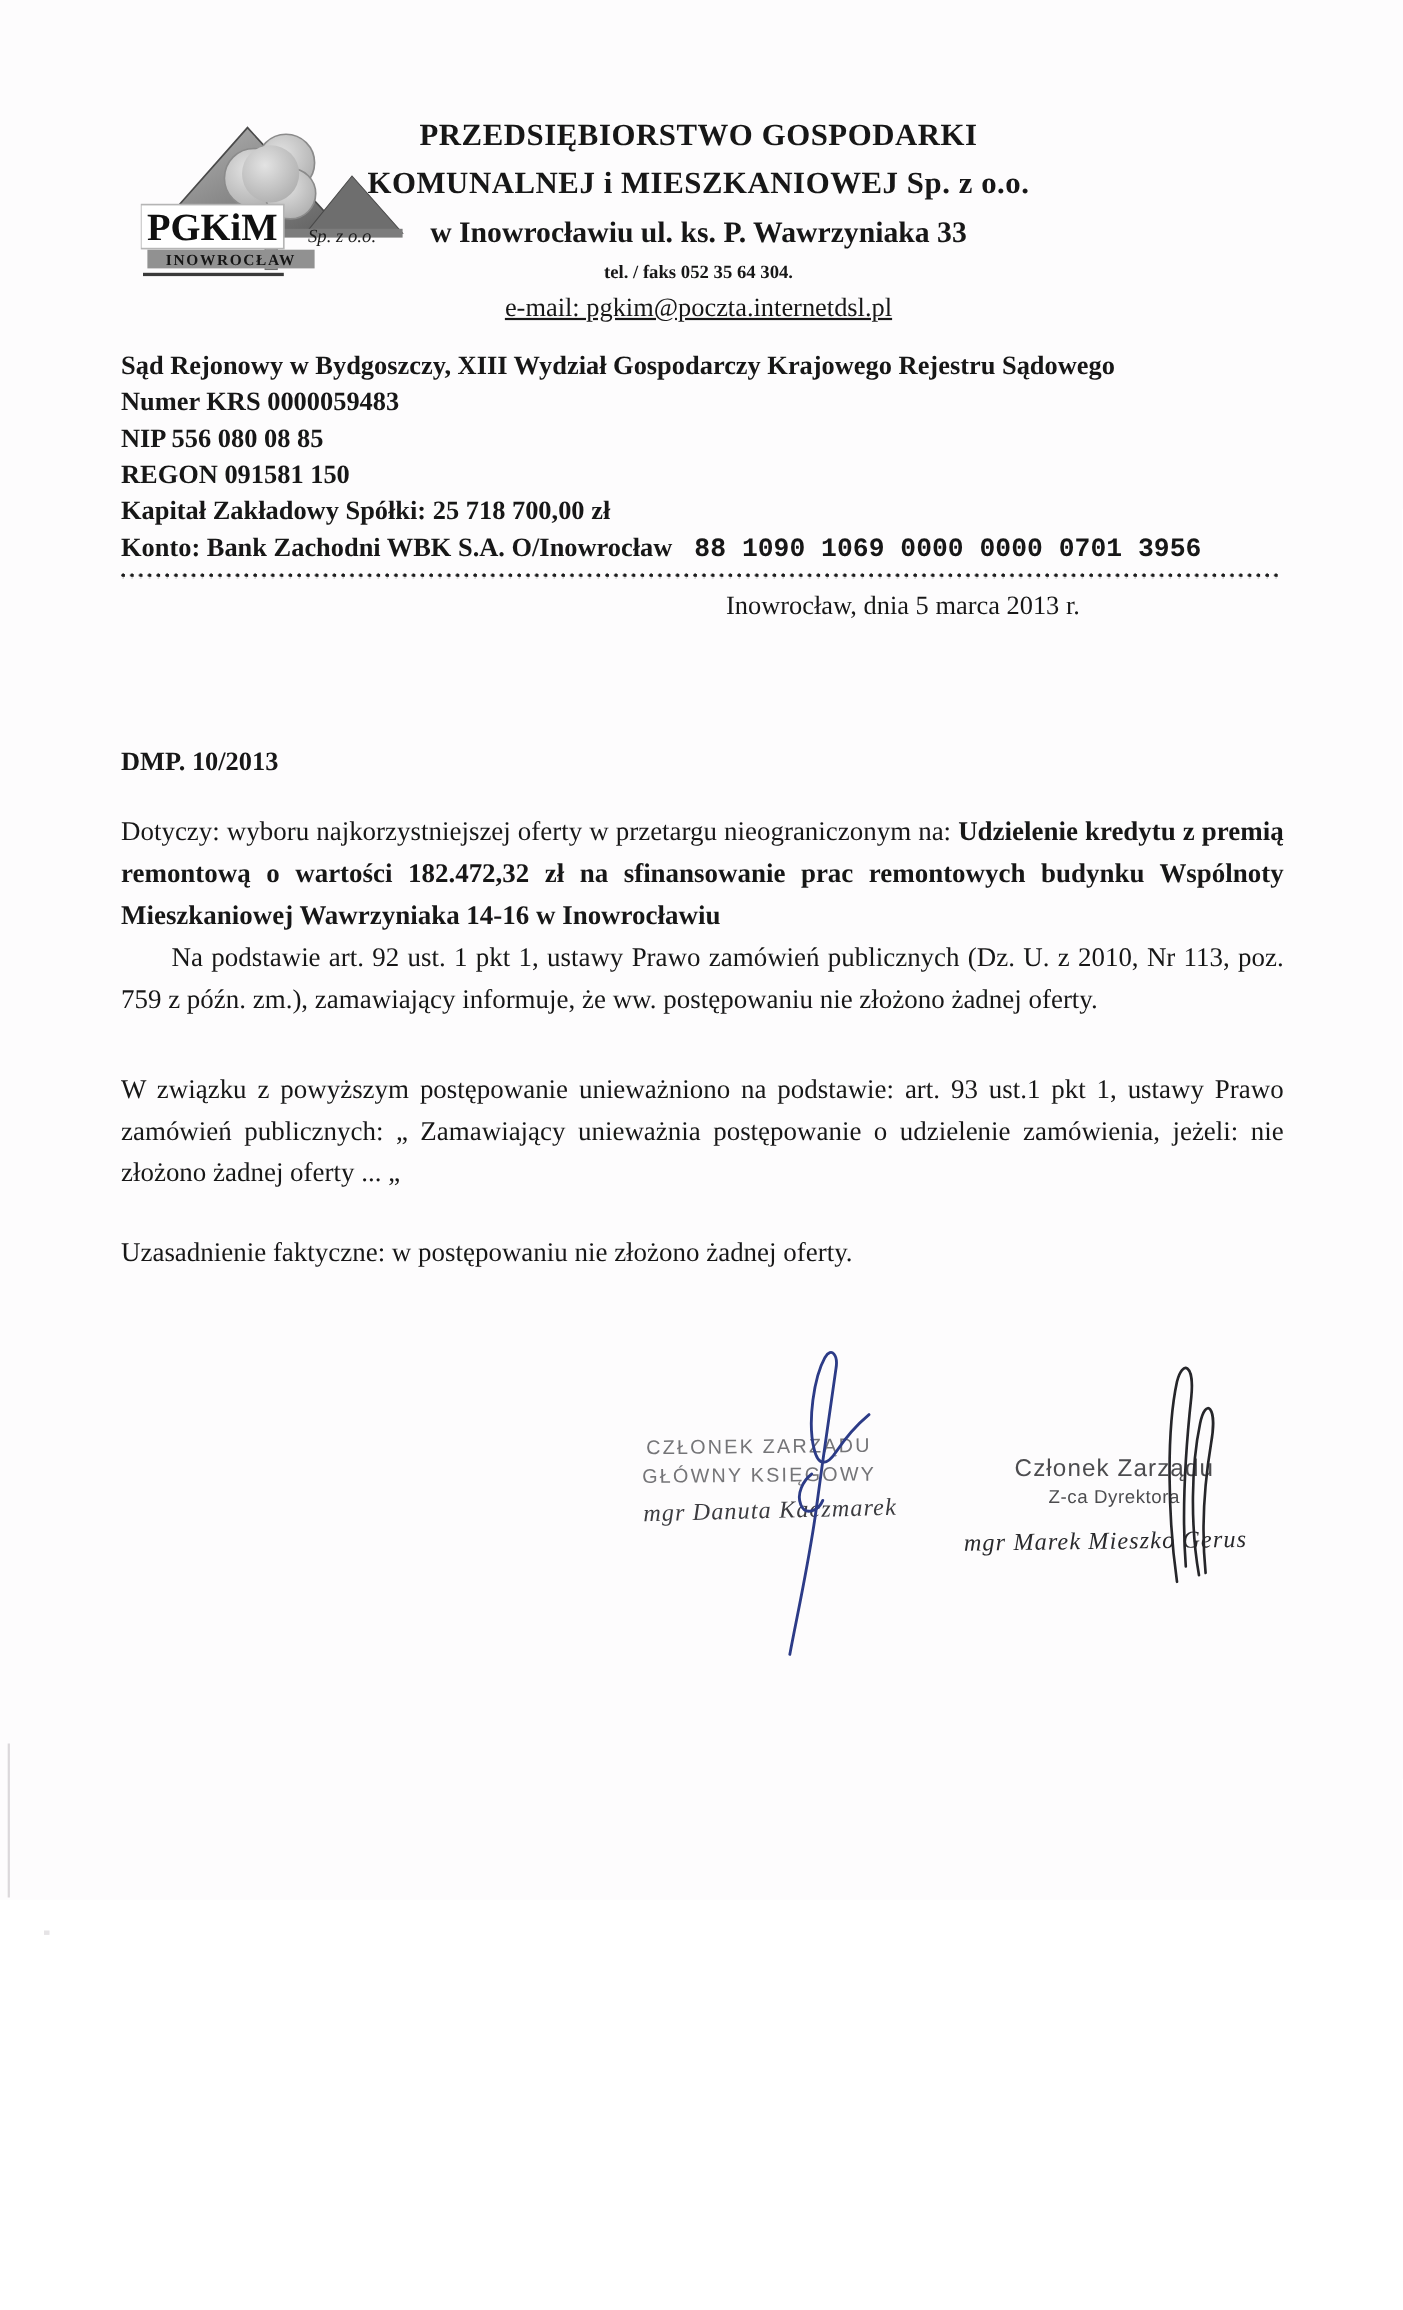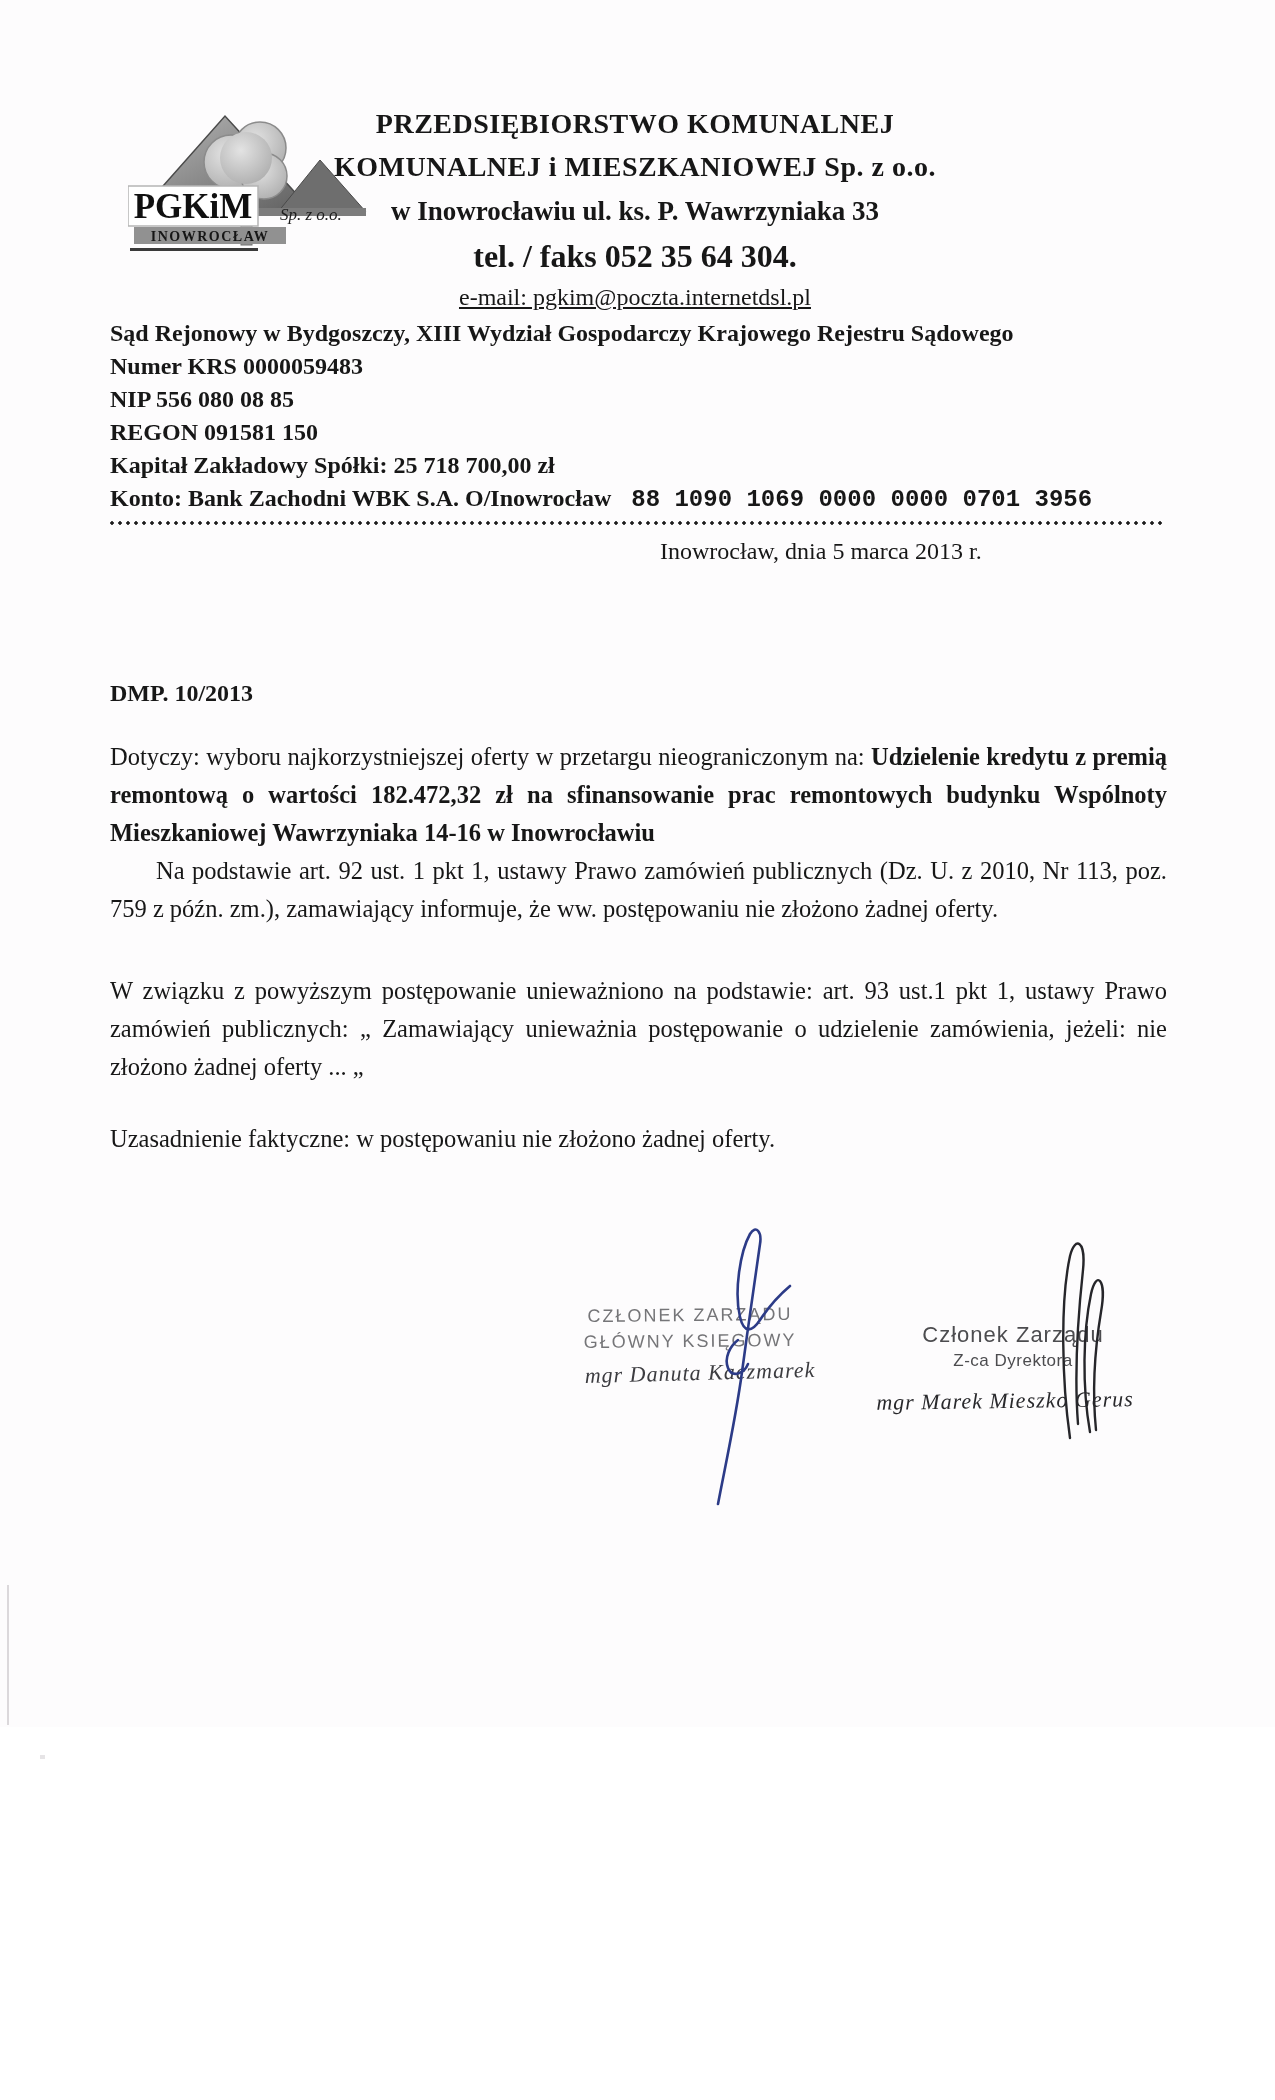--- a/index.html
+++ b/index.html
@@ -11,21 +11,21 @@
   .scan-line{position:absolute;left:7px;top:1585px;width:2px;height:140px;background:#dbd8db;}
   .scan-speck{position:absolute;left:40px;top:1755px;width:5px;height:4px;background:#e6e4e6;}
 
   .abs{position:absolute;}
 
   
   .hdr{left:290px;top:108px;width:690px;text-align:center;}
   .hdr .l1{font-size:28px;font-weight:bold;letter-spacing:.5px;}
   .hdr .l2{font-size:28px;font-weight:bold;margin-top:11px;letter-spacing:.5px;}
   .hdr .l3{font-size:27px;font-weight:bold;margin-top:13px;}
-  .hdr .l4{font-size:32px;font-weight:bold;margin-top:11px;}
+  .hdr .l4{font-size:17px;font-weight:bold;margin-top:11px;}
   .hdr .l5{font-size:24px;margin-top:9px;text-decoration:underline;}
 
   
   .registry{left:110px;top:317px;width:1070px;font-size:24px;font-weight:bold;line-height:33px;}
   .acct-num{display:inline-block;margin-left:20px;font-family:Liberation Mono, monospace;}
 
   .dotline{left:110px;top:521px;width:1053px;height:5px;
     background-image:radial-gradient(circle at 2px 2px,#1c1c1c 1.5px,rgba(0,0,0,0) 1.9px);
     background-size:8px 5px;background-repeat:repeat-x;}
   .dateline{left:660px;top:538px;width:458px;font-size:24px;}
@@ -95,21 +95,21 @@
         <text x="65" y="118" text-anchor="middle" font-family="Liberation Serif, serif" font-weight="bold" font-size="35" fill="#101010">PGKiM</text>
         <text x="152" y="120" font-family="Liberation Serif, serif" font-style="italic" font-size="17" fill="#1d1d1d">Sp. z o.o.</text>
         <rect x="6" y="127" width="152" height="17" fill="#919191"></rect>
         <text x="82" y="141" text-anchor="middle" font-family="Liberation Serif, serif" font-weight="bold" font-size="14" letter-spacing="1.5" fill="#161616">INOWROCŁAW</text>
         <rect x="2" y="148" width="128" height="3" fill="#3a3a3a"></rect>
       </g>
     </svg>
   </div>
 
   <div class="abs hdr">
-    <div class="l1">PRZEDSIĘBIORSTWO KOMUNALNEJ</div>
+    <div class="l1">PRZEDSIĘBIORSTWO GOSPODARKI</div>
     <div class="l2">KOMUNALNEJ i MIESZKANIOWEJ Sp. z o.o.</div>
     <div class="l3">w Inowrocławiu ul. ks. P. Wawrzyniaka 33</div>
     <div class="l4">tel. / faks 052 35 64 304.</div>
     <div class="l5">e-mail: pgkim@poczta.internetdsl.pl</div>
   </div>
 
   <div class="abs registry">
     <div>Sąd Rejonowy w Bydgoszczy, XIII Wydział Gospodarczy Krajowego Rejestru Sądowego</div>
     <div>Numer KRS 0000059483</div>
     <div>NIP 556 080 08 85</div>

